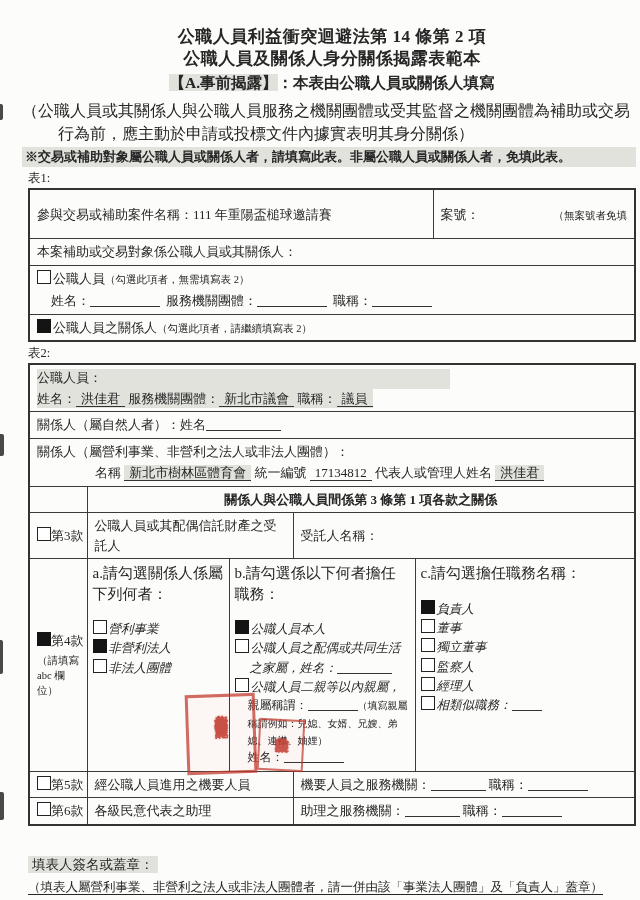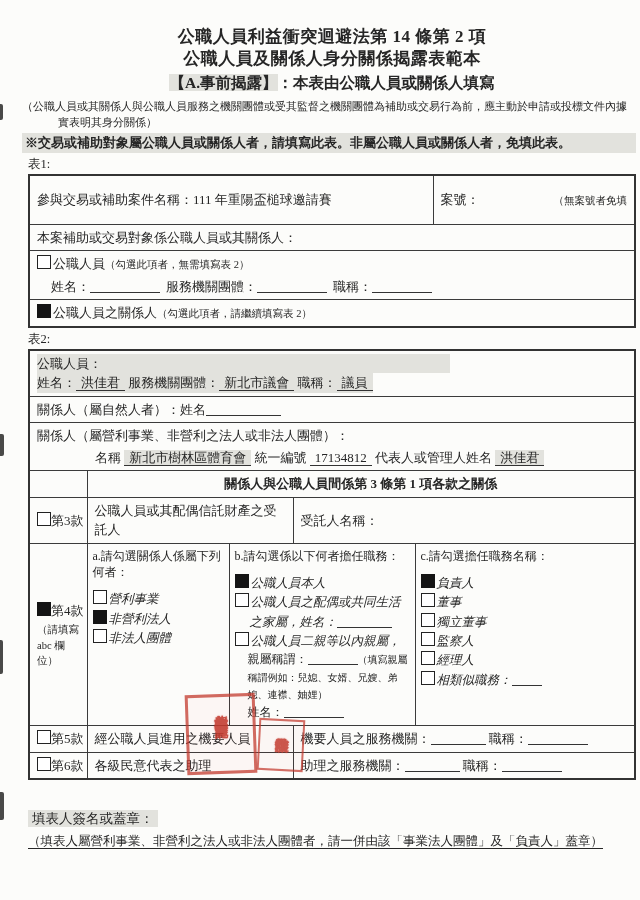--- a/index.html
+++ b/index.html
@@ -6,21 +6,21 @@
   .page {
     position:relative; width:640px; height:900px; margin:0 auto;
     background:#fcfcfa; color:#262626; overflow:hidden;
     font-family:"Liberation Serif","DejaVu Serif",serif;
   }
   .content { position:absolute; left:28px; top:26px; width:608px; }
 
   
   .title { text-align:center; font-weight:bold; font-size:17px; line-height:1.32; letter-spacing:.5px; }
   .subtitle { text-align:center; font-weight:bold; font-size:15.5px; margin-top:2px; }
-  .intro { font-size:11px; line-height:1.45; margin:5px 0 2px -6px; padding-left:36px; text-indent:-36px; }
+  .intro { font-size:16px; line-height:1.45; margin:5px 0 2px -6px; padding-left:36px; text-indent:-36px; }
   .warning { font-size:13px; font-weight:bold; margin:2px 0 3px -6px; padding:1px 3px; }
   .tlabel { font-size:12.5px; margin:3px 0 1px 0; }
   .small { font-size:10.5px; }
   .hl { background:#e2e2dd; }
   .hl-light { background:#ecece8; }
 
   
   table.t { border-collapse:collapse; width:100%; table-layout:fixed; }
   table.t td { border:1.3px solid #3b3b3b; padding:3px 7px; font-size:13px; line-height:1.5; vertical-align:middle; word-break:break-all; }
   table.t { border:2px solid #333; }
@@ -37,30 +37,30 @@
   .w30{width:30px}.w50{width:50px}.w55{width:55px}.w60{width:60px}.w70{width:70px}.w75{width:75px}
   .uval { border-bottom:1.2px solid #333; padding:0 5px; }
   .fieldline { padding-left:14px; margin-top:3px; }
   .fieldline .blank { margin-right:6px; }
 
   .no-cell { padding:3px 3px; font-size:12px; white-space:nowrap; }
   .no-cell .cb { margin-right:0; }
   .top { vertical-align:top; }
   .no-cell .note { white-space:normal; font-size:10.5px; line-height:1.45; margin-top:2px; }
   .rel-header { text-align:center; font-weight:bold; font-size:12.5px; }
-  .hl-band { display:inline-block; min-width:70%; }
+  .hl-band { display:inline-block; min-width:70%;font-family:Liberation Mono, monospace; }
   .orgline { padding-left:58px; margin-top:2px; }
 
   .p0 { padding:0 !important; vertical-align:top; }
   .abc { display:flex; align-items:stretch; }
   .colA { width:142px; border-right:1.3px solid #3b3b3b; }
   .colB { width:186px; border-right:1.3px solid #3b3b3b; }
   .colC { flex:1; }
   .colA,.colB,.colC { padding:4px 5px; font-size:12.5px; line-height:1.55; box-sizing:border-box; }
-  .colhdr { font-size:12px; line-height:1.35; margin-bottom:10px; }
+  .colhdr { font-size:15px; line-height:1.35; margin-bottom:16px; }
   .opt { padding-left:15px; text-indent:-15px;font-style:italic; }
   .sub { padding-left:13px; text-indent:0; font-size:12px; line-height:1.45; }
   .sub .small { font-size:10px; }
 
   
   .footer { margin-top:30px; font-size:13.5px; }
   .signline { margin-bottom:4px; }
   .signline .hl { padding:1px 4px; }
   .signnote { font-size:12.5px; line-height:1.55; padding-left:12px; text-indent:-12px; margin-bottom:4px;
               text-decoration:underline; text-underline-offset:3px; text-decoration-thickness:1px; }

